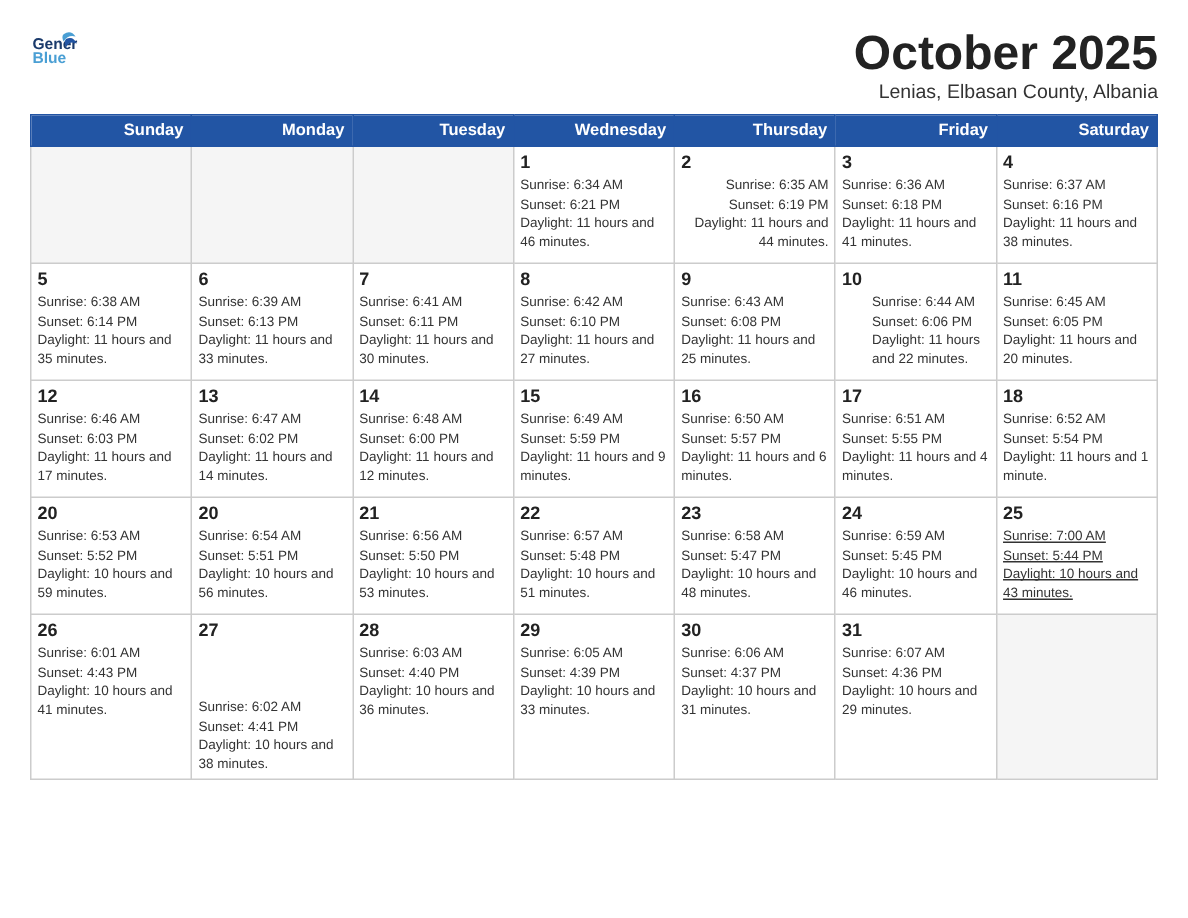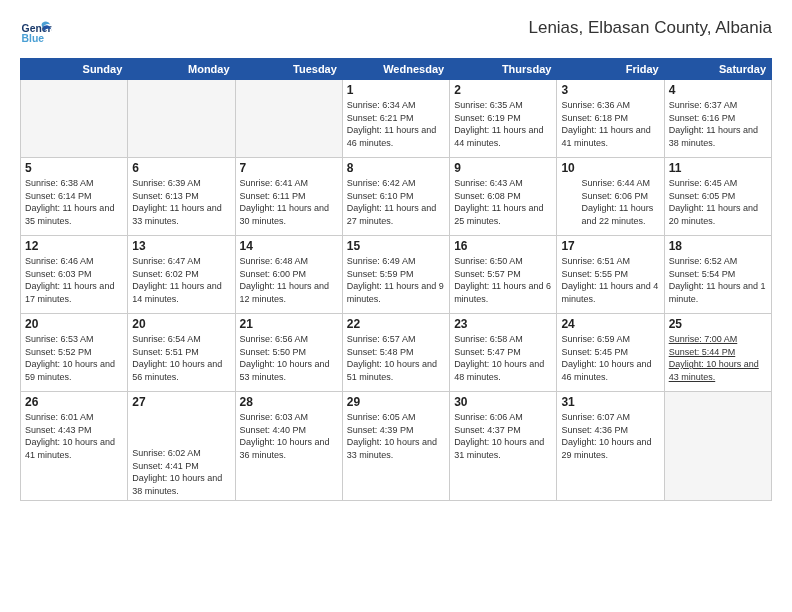--- a/index.html
+++ b/index.html
@@ -25,21 +25,21 @@
     .title-block {
       text-align: right;
     }
     .month-title {
       font-size: 32px;
       font-weight: bold;
       color: #222;
       line-height: 1.1;
     }
     .subtitle {
-      font-size: 17px;
+      font-size: 13px;
       color: #333;
     }
     .calendar-table {
       width: 100%;
       border-collapse: collapse;
       table-layout: fixed;
     }
     .calendar-table th {
       background: #2255a4;
       color: #fff;
@@ -91,20 +91,21 @@
   <div class="header">
     <div class="logo-wrapper">
       <svg class="logo-icon" viewBox="0 0 40 40">
         <text x="2" y="18" font-size="13" font-weight="bold" fill="#1a3a6b">General</text>
         <text x="2" y="30" font-size="13" font-weight="bold" fill="#4a9fd4">Blue</text>
         <path d="M28 6 Q34 2 38 8 Q32 6 28 12 Q26 8 28 6Z" fill="#4a9fd4"></path>
         <path d="M30 10 Q36 7 39 14 Q33 11 30 17 Q28 12 30 10Z" fill="#2255a4"></path>
       </svg>
     </div>
     <div class="title-block">
+      <div class="month-title">October 2025</div>
       <div class="subtitle">Lenias, Elbasan County, Albania</div>
     </div>
   </div>
 
   <table class="calendar-table">
     <thead>
       <tr>
         <th>Sunday</th>
         <th>Monday</th>
         <th>Tuesday</th>
@@ -120,21 +121,21 @@
           <td class="empty"></td>
           <td class="empty"></td>
           <td>
             <span class="day-num">1</span>
             <div class="day-info" style="white-space: pre-line;">Sunrise: 6:34 AM
 Sunset: 6:21 PM
 Daylight: 11 hours and 46 minutes.</div>
           </td>
           <td>
             <span class="day-num">2</span>
-            <div class="day-info" style="white-space: pre-line;">Sunrise: 6:35 AM
+            <div class="day-info" style="white-space: pre-line; text-align: right;">Sunrise: 6:35 AM
 Sunset: 6:19 PM
 Daylight: 11 hours and 44 minutes.</div>
           </td>
           <td>
             <span class="day-num">3</span>
             <div class="day-info" style="white-space: pre-line;">Sunrise: 6:36 AM
 Sunset: 6:18 PM
 Daylight: 11 hours and 41 minutes.</div>
           </td>
           <td>

